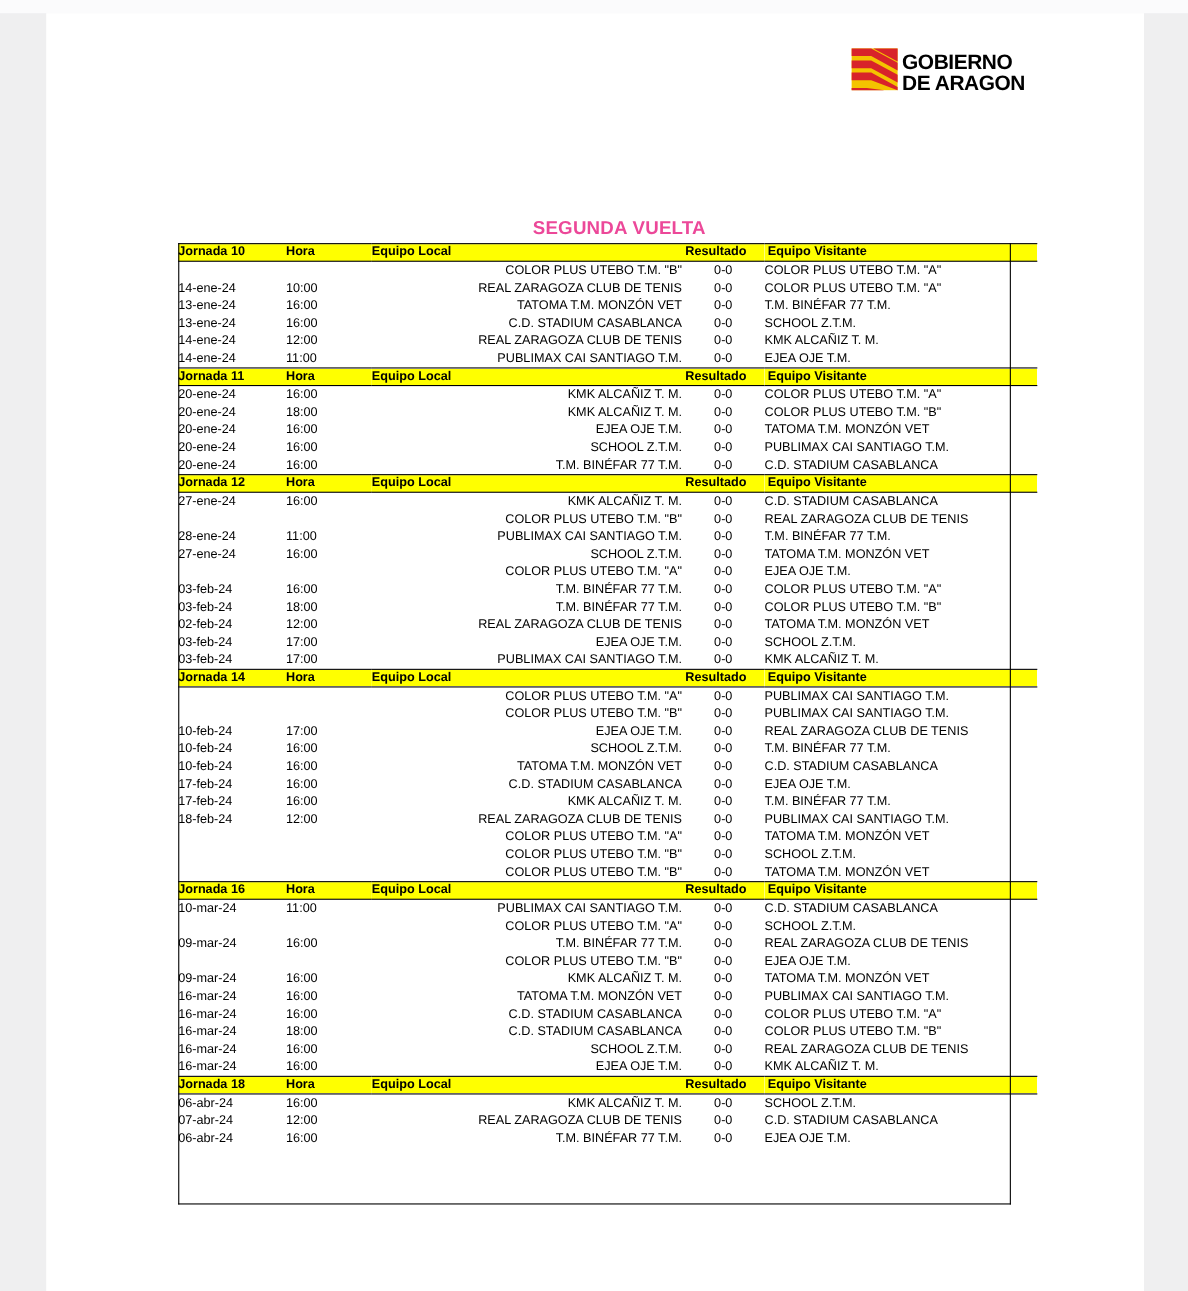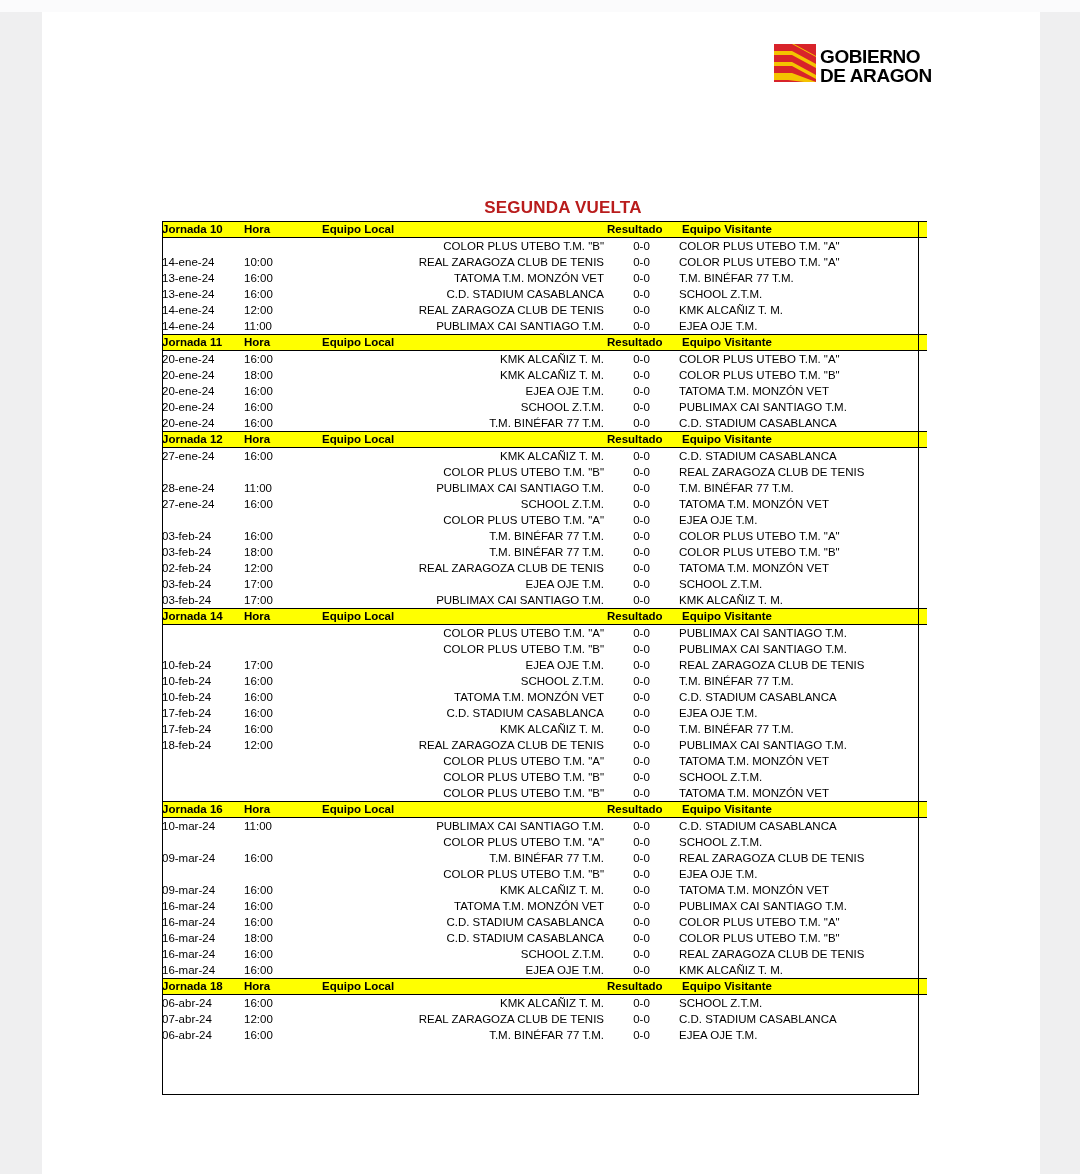--- a/index.html
+++ b/index.html
@@ -53,21 +53,21 @@
   
   .doc-title {
     position: absolute;
     left: 0;
     top: 186px;
     width: 886px;
     text-align: center;
     font-size: 17px;
     font-weight: bold;
     letter-spacing: 0.2px;
-    color: #b91c1c;
+    color: #ec4899;
   }
   .title-shift {
     position: relative;
     left: 78px;
   }
 
   
   .sched {
     position: absolute;
     left: 120px;
@@ -88,21 +88,21 @@
   .sched tr.jornada-head td {
     background: #ffff00;
     font-weight: bold;
     height: 15px;
     line-height: 15px;
     border-top: 1.5px solid #000;
     border-bottom: 1px solid #000;
   }
   .sched tr.first-head td { border-top: 1.5px solid #000; }
 
-  .col-date   { width: 82px;  text-align: left;  padding-left: 6px; }
+  .col-date   { width: 98px;  text-align: left;  padding-left: 6px; }
   .col-time   { width: 78px;  text-align: left;  padding-left: 8px; }
   .col-local  { width: 280px; text-align: right; padding-right: 6px; }
   .col-res    { width: 72px;  text-align: center; }
   .col-away   { width: 245px; text-align: left; padding-left: 6px; }
 
   .sched tr.jornada-head .col-local { text-align: left; padding-right: 2px; }
   .sched tr.jornada-head .col-res   { text-align: left; padding-left: 3px; }
   .sched tr.jornada-head .col-away  { text-align: left; padding-left: 3px; }
 
   .table-frame {

